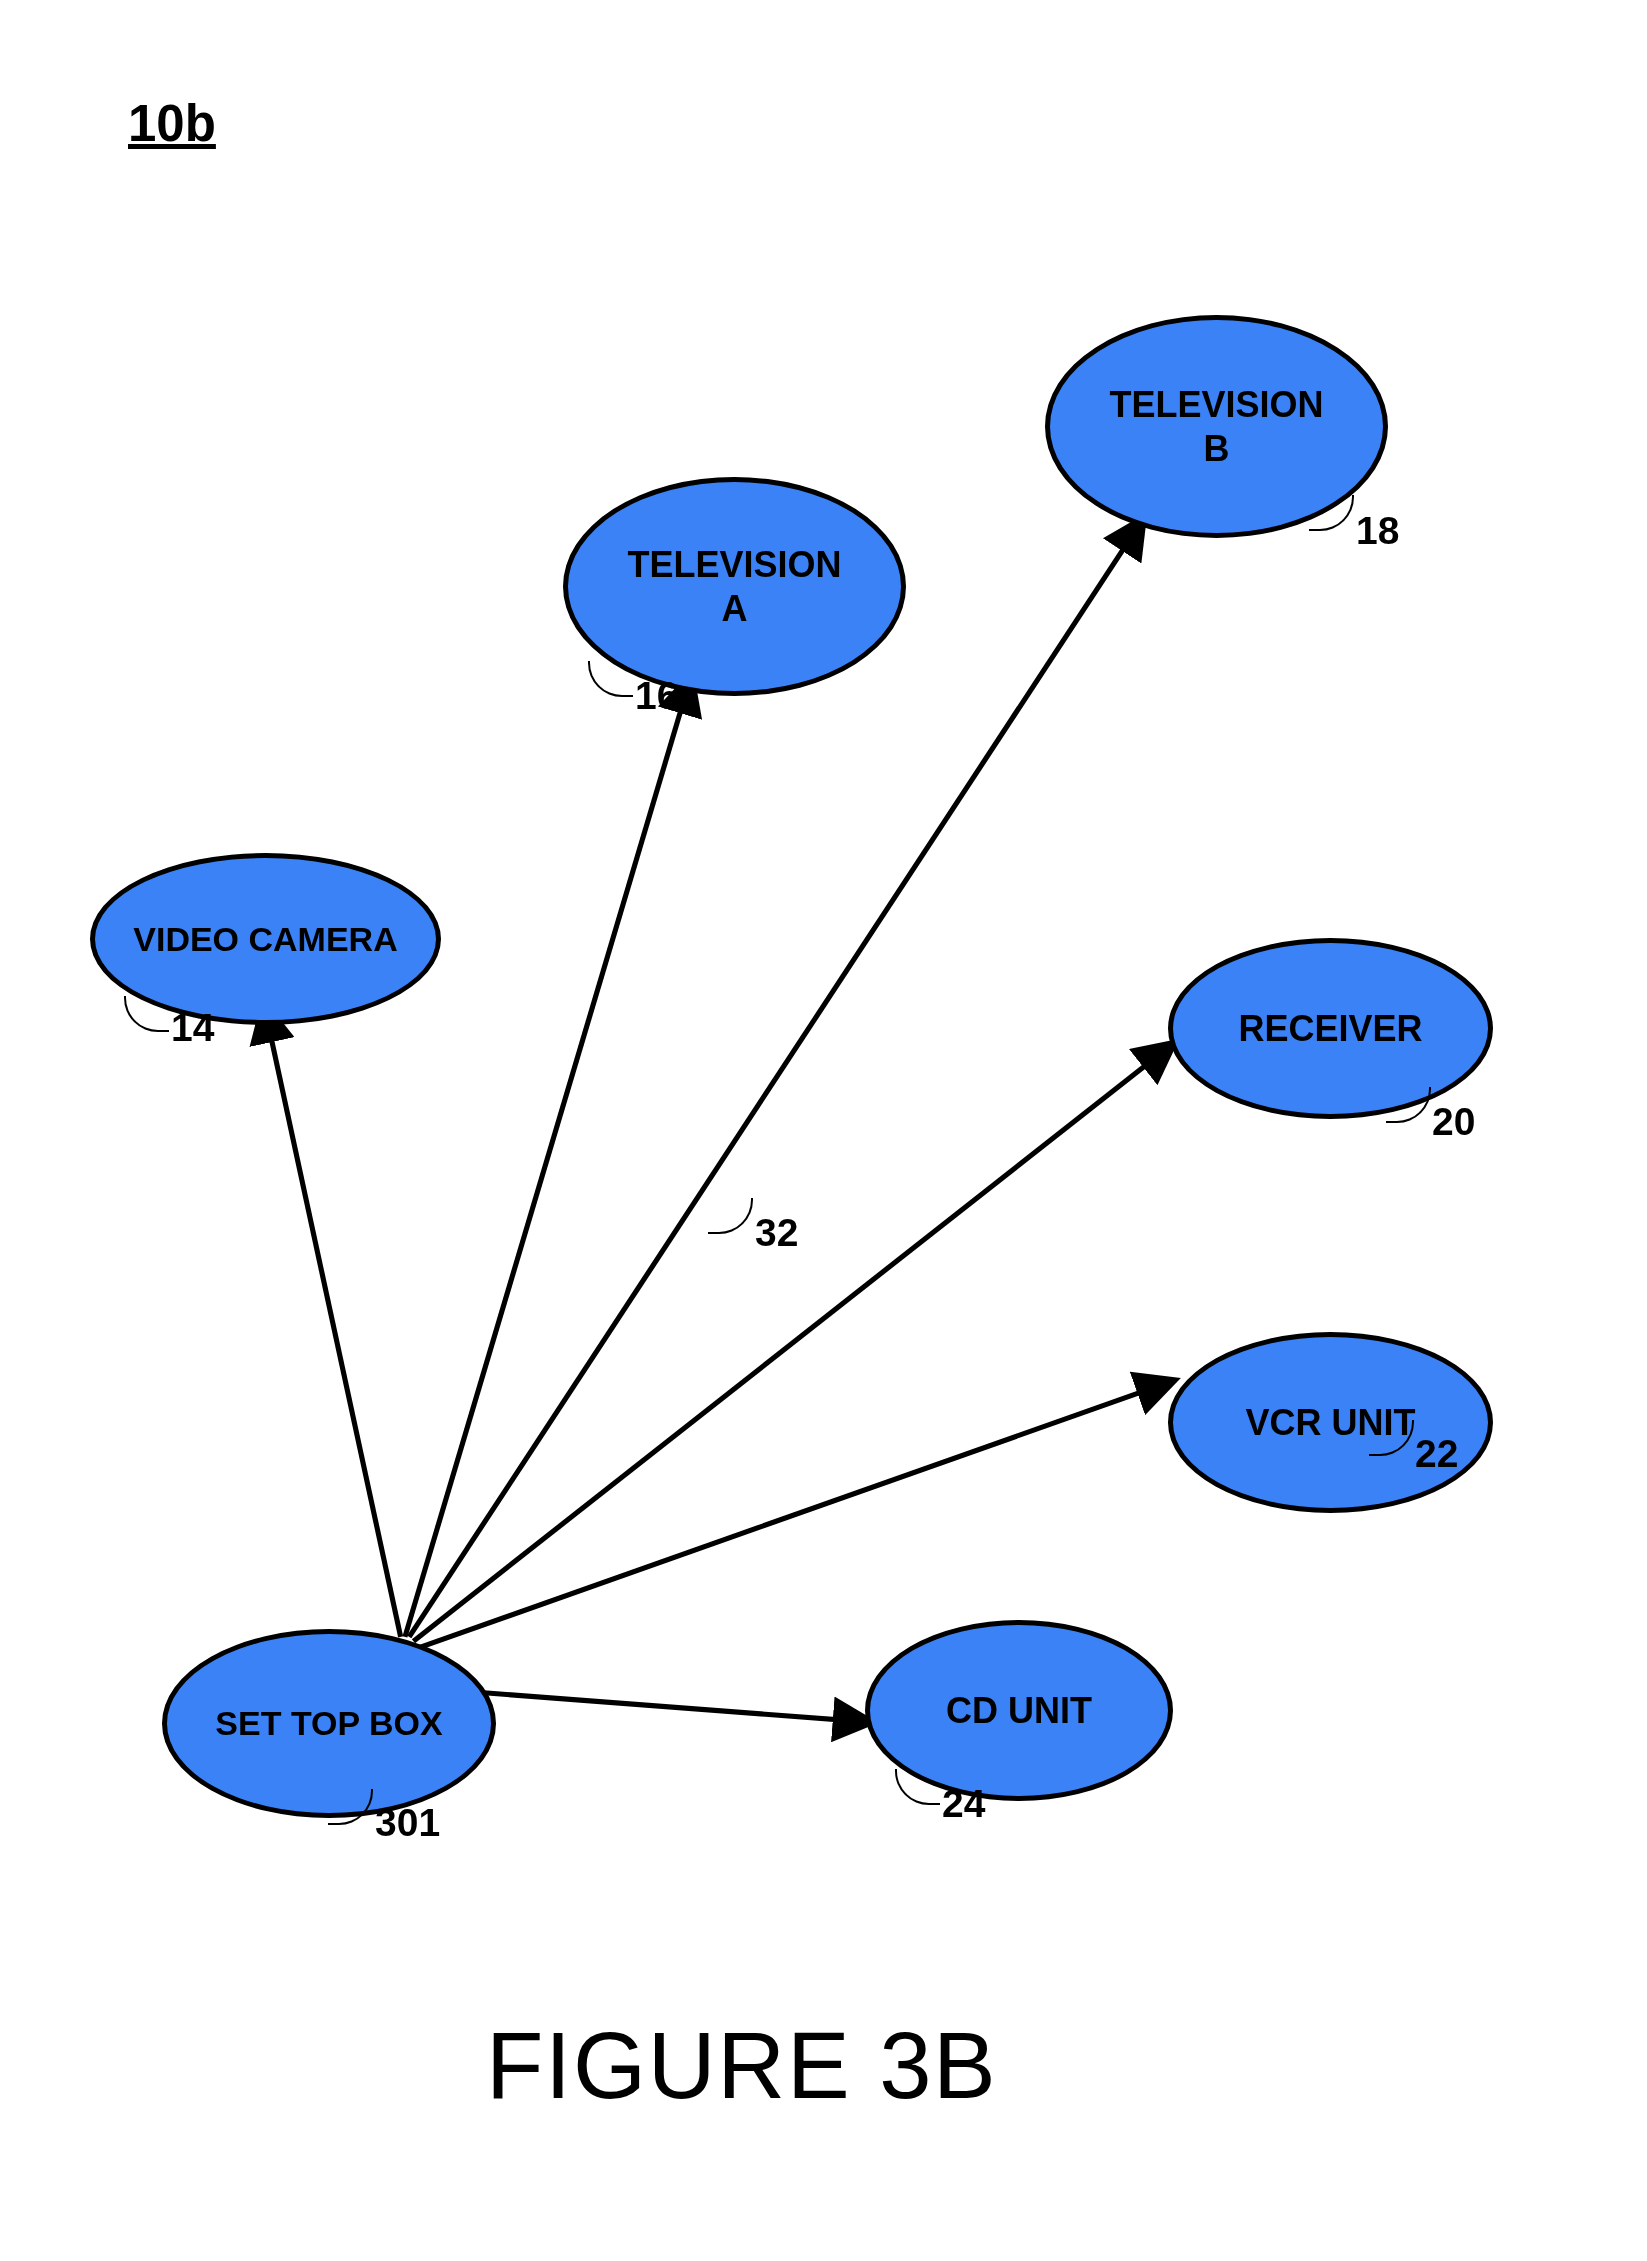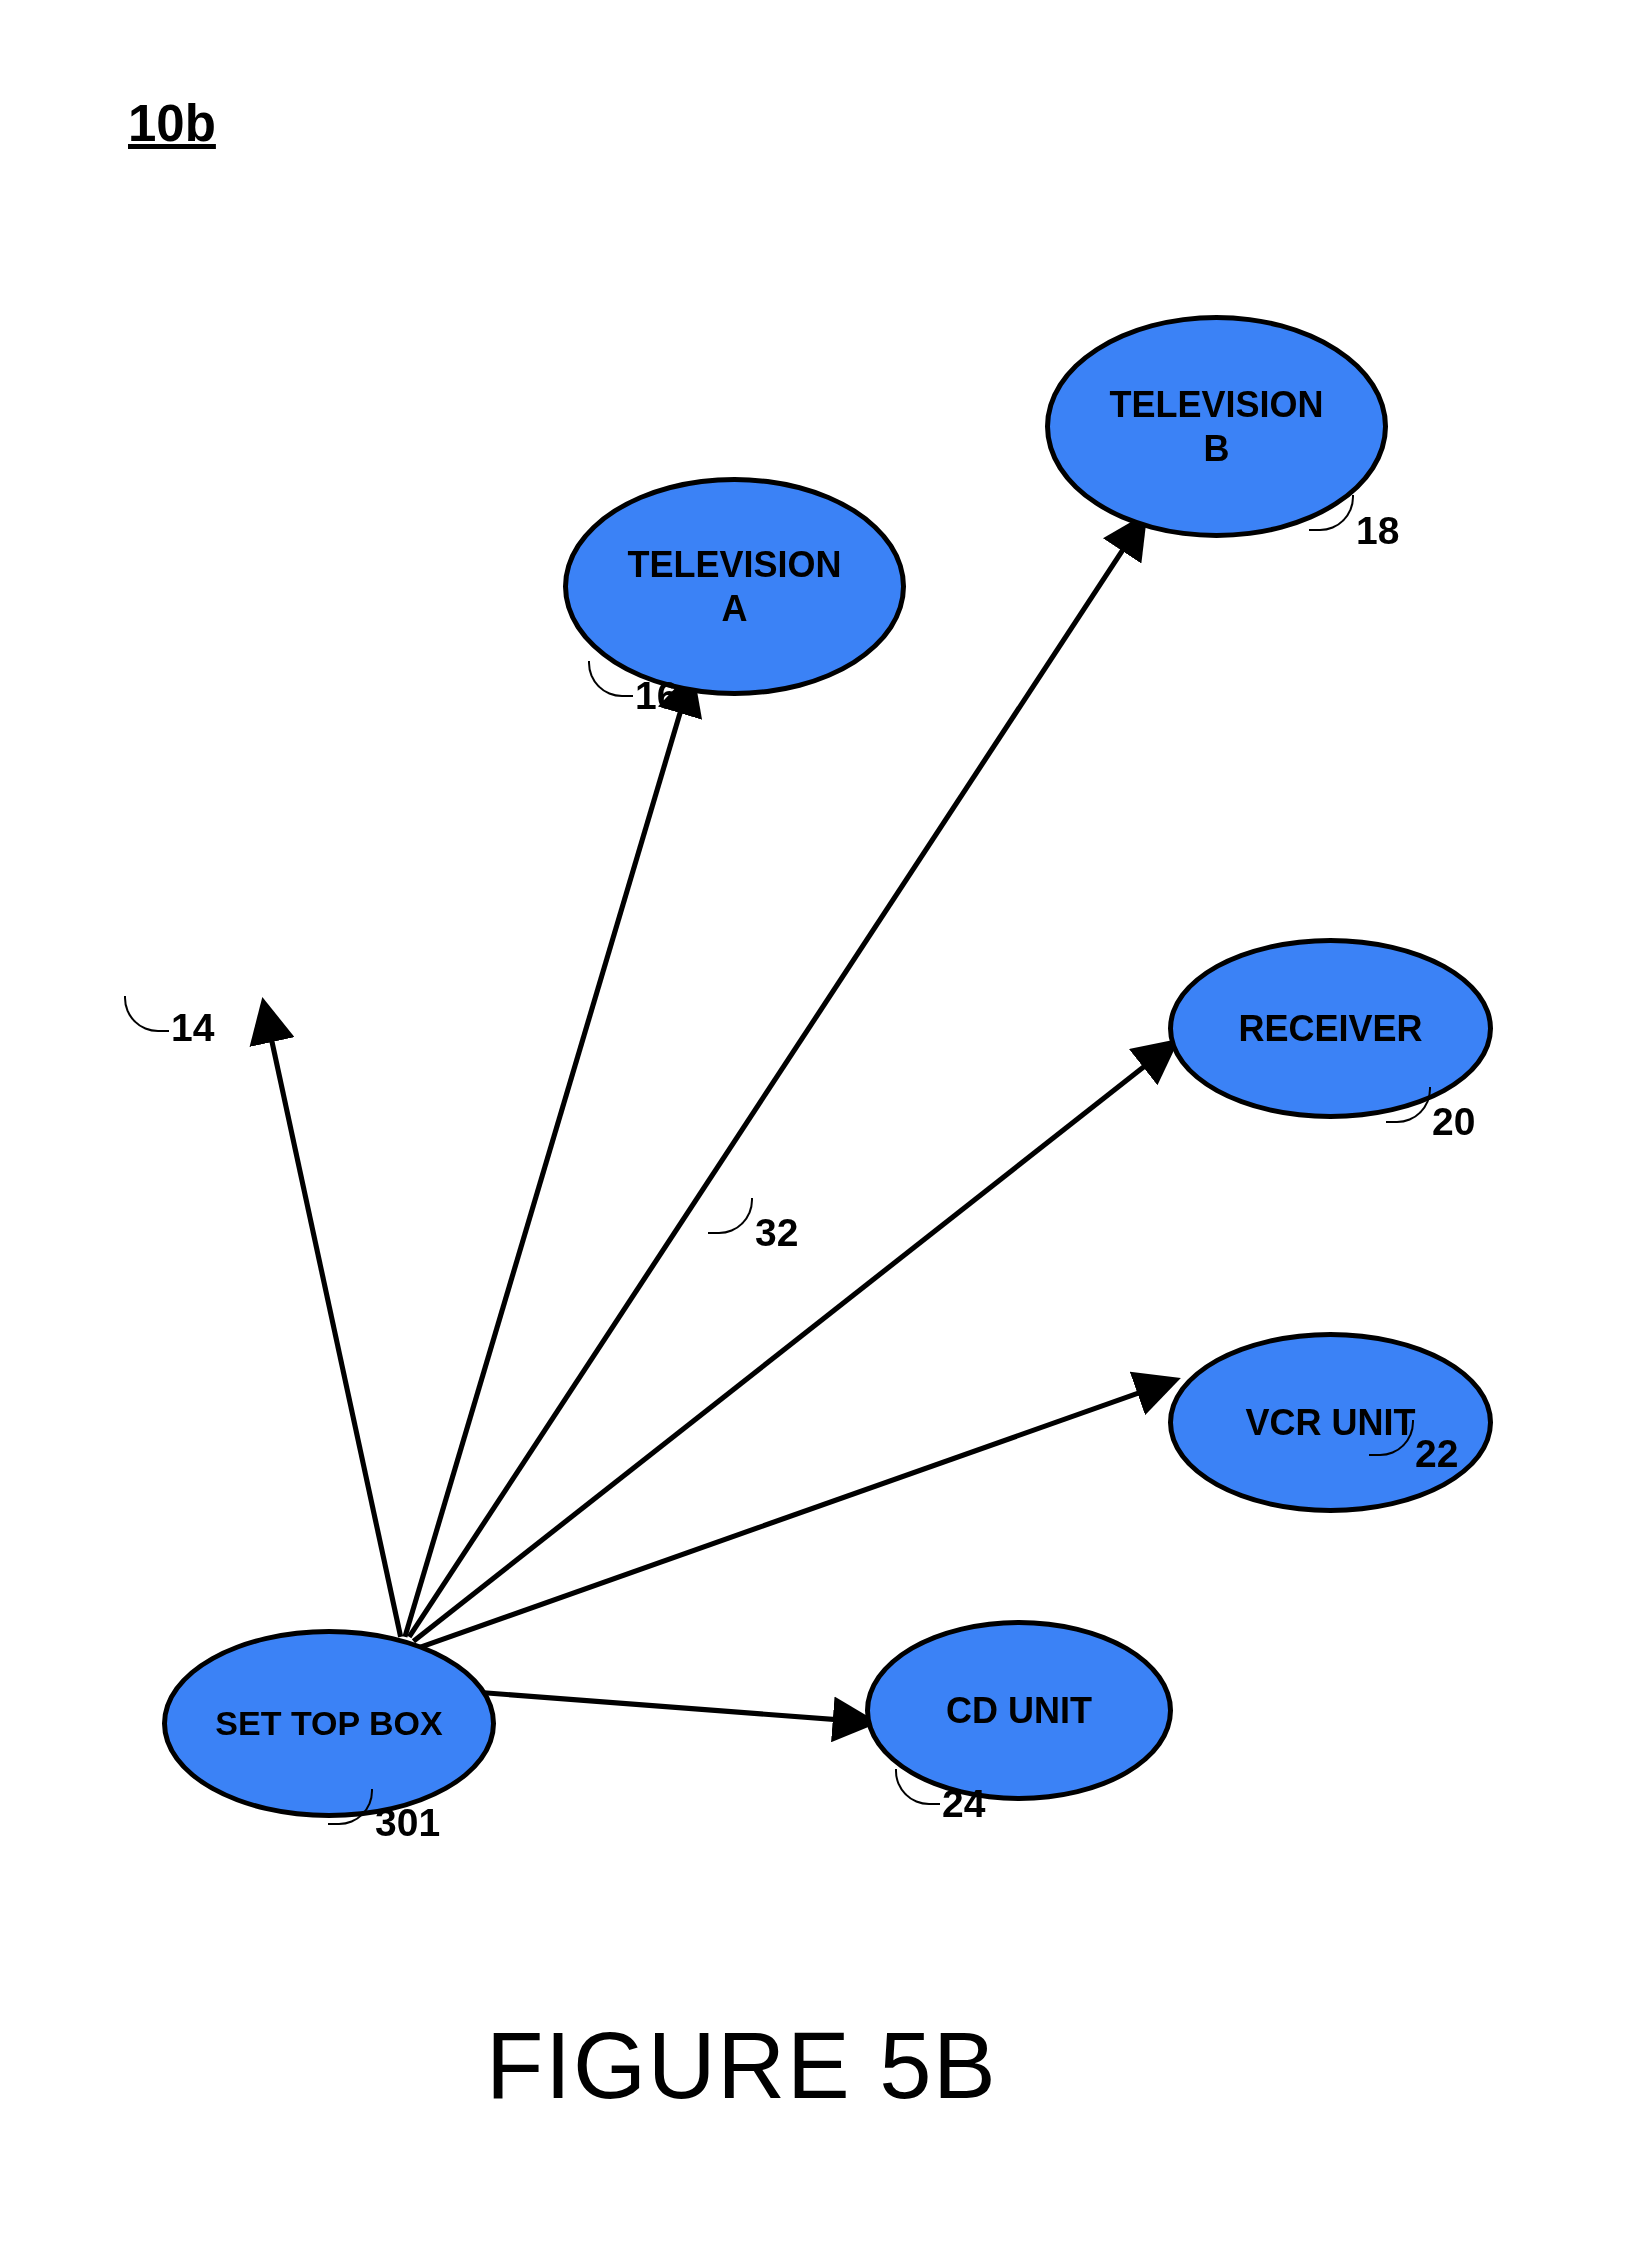--- a/index.html
+++ b/index.html
@@ -82,20 +82,23 @@
 
     <line x1="480" y1="1920" x2="1340" y2="610" stroke="#000" stroke-width="6" marker-end="url(#arrowhead)"></line>
 
     <line x1="485" y1="1925" x2="1375" y2="1225" stroke="#000" stroke-width="6" marker-end="url(#arrowhead)"></line>
 
     <line x1="485" y1="1935" x2="1375" y2="1620" stroke="#000" stroke-width="6" marker-end="url(#arrowhead)"></line>
 
     <line x1="560" y1="1985" x2="1020" y2="2020" stroke="#000" stroke-width="6" marker-end="url(#arrowhead)"></line>
   </svg>
 
+  <div class="node" style="left:90px; top:853px; width:341px; height:162px; font-size:34px;">
+    <span>VIDEO CAMERA</span>
+  </div>
   <div class="leader" style="left:124px; top:996px;"></div>
   <div class="ref-label" style="left:171px; top:1006px;">14</div>
 
   <div class="node" style="left:563px; top:477px; width:333px; height:209px; font-size:36px;">
     <span>TELEVISION
 A</span>
   </div>
   <div class="leader" style="left:588px; top:661px;"></div>
   <div class="ref-label" style="left:635px; top:674px;text-align:right;">16</div>
 
@@ -126,16 +129,16 @@
 
   <div class="node" style="left:162px; top:1629px; width:324px; height:179px; font-size:34px;">
     <span>SET TOP BOX</span>
   </div>
   <div class="leader" style="left:328px; top:1789px; transform: scaleX(-1);"></div>
   <div class="ref-label" style="left:375px; top:1801px;">301</div>
 
   <div class="leader" style="left:708px; top:1198px; transform: scaleX(-1);"></div>
   <div class="ref-label" style="left:755px; top:1211px;">32</div>
 
-  <div class="caption" style="left:486px; top:2012px;">FIGURE 5B</div>
+  <div class="caption" style="left:486px; top:2012px;">FIGURE 3B</div>
 
 </div>
 
 
 </body></html>

